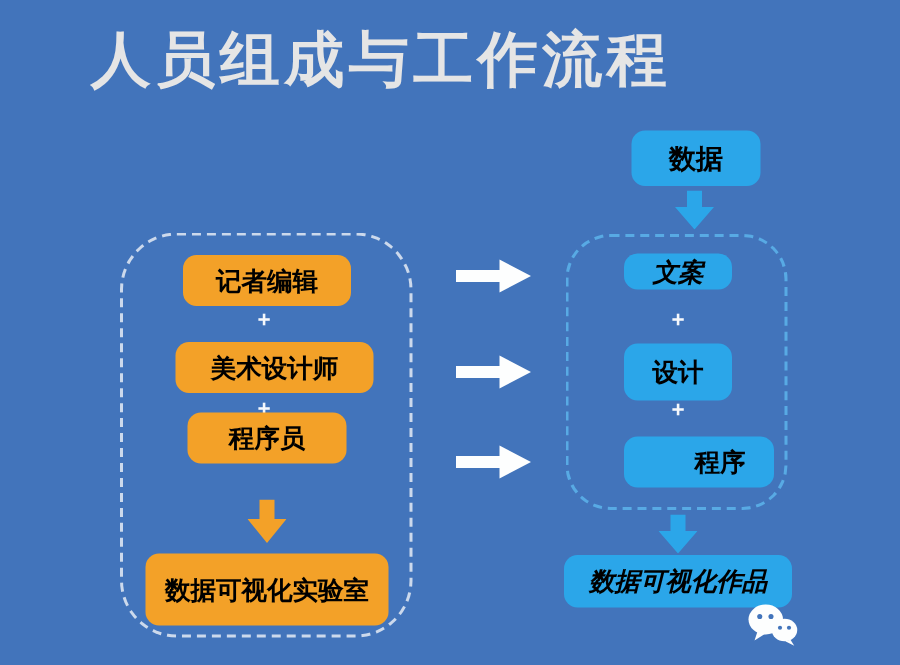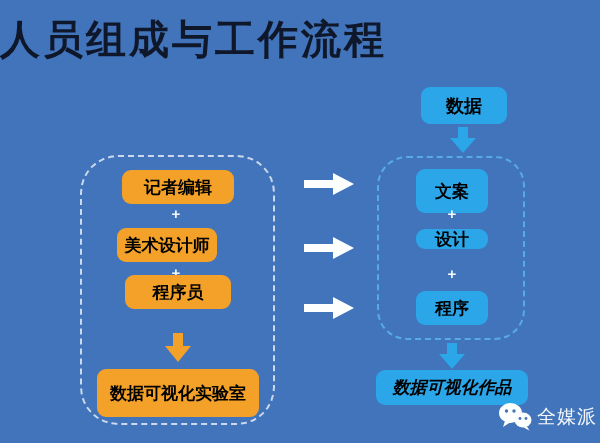--- a/index.html
+++ b/index.html
@@ -3,22 +3,22 @@
 <meta charset="utf-8">
 <style>
   html,body{margin:0;padding:0;}
   body{
     width:600px;height:443px;position:relative;overflow:hidden;
     background:#4274BB;
     font-family:"Liberation Sans","DejaVu Sans",sans-serif;
     color:#fff;
   }
   .title{
-    position:absolute;top:12px;left:0;width:508px;text-align:left;
-    font-size:40px;font-weight:bold;letter-spacing:3px;color:#0f172a;
+    position:absolute;top:12px;left:0;width:508px;text-align:center;
+    font-size:40px;font-weight:bold;letter-spacing:3px;color:#e5e5e5;
   }
   .dash-group{position:absolute;border:2px dashed;}
   .dash-left{
     left:80px;top:155px;width:191px;height:266px;border-radius:38px;
     border-color:rgba(228,235,245,0.85);
   }
   .dash-right{
     left:377px;top:156px;width:144px;height:180px;border-radius:30px;
     border-color:#58AAE4;
   }
@@ -42,21 +42,21 @@
 <body>
 
 <div class="title">人员组成与工作流程</div>
 
 <div class="dash-group dash-left"></div>
 
 <div class="node orange" style="left:122px;top:170px;width:112px;height:34px;font-size:17px;">记者编辑</div>
 
 <div class="plus" style="left:161px;top:205px;">+</div>
 
-<div class="node orange" style="left:117px;top:228px;width:100px;height:34px;font-size:17px;">美术设计师</div>
+<div class="node orange" style="left:117px;top:228px;width:132px;height:34px;font-size:17px;">美术设计师</div>
 
 <div class="plus" style="left:161px;top:264px;">+</div>
 
 <div class="node orange" style="left:125px;top:275px;width:106px;height:34px;font-size:17px;">程序员</div>
 
 <div class="arrow" style="left:165px;top:333px;">
   <svg width="26" height="29" viewBox="0 0 26 29">
       <path d="M8 0 H18 V13 H26 L13 29 L0 13 H8 Z" fill="#F3A128"></path>
     </svg>
 </div>
@@ -82,29 +82,29 @@
 <div class="node cyan" style="left:421px;top:87px;width:86px;height:37px;font-size:18px;">数据</div>
 
 <div class="arrow" style="left:450px;top:127px;">
   <svg width="26" height="26" viewBox="0 0 26 26">
       <path d="M8 0 H18 V11 H26 L13 26 L0 11 H8 Z" fill="#2BA6E9"></path>
     </svg>
 </div>
 
 <div class="dash-group dash-right"></div>
 
-<div class="node cyan" style="left:416px;top:169px;width:72px;height:44px;font-size:17px;">文案</div>
+<div class="node cyan" style="left:416px;top:169px;width:72px;height:24px;font-size:17px;font-style:italic;">文案</div>
 
 <div class="plus" style="left:437px;top:205px;">+</div>
 
-<div class="node cyan" style="left:416px;top:229px;width:72px;height:20px;font-size:17px;">设计</div>
+<div class="node cyan" style="left:416px;top:229px;width:72px;height:38px;font-size:17px;">设计</div>
 
 <div class="plus" style="left:437px;top:265px;">+</div>
 
-<div class="node cyan" style="left:416px;top:291px;width:72px;height:34px;font-size:17px;">程序</div>
+<div class="node cyan" style="left:416px;top:291px;width:72px;height:34px;font-size:17px;padding-left:28px;">程序</div>
 
 <div class="arrow" style="left:439px;top:343px;">
   <svg width="26" height="26" viewBox="0 0 26 26">
       <path d="M8 0 H18 V11 H26 L13 26 L0 11 H8 Z" fill="#2BA6E9"></path>
     </svg>
 </div>
 
 <div class="node cyan" style="left:376px;top:370px;width:152px;height:35px;font-size:17px;font-style:italic;">数据可视化作品</div>
 
 <div class="watermark">
@@ -113,14 +113,13 @@
       <ellipse cx="12.5" cy="11" rx="11.5" ry="10" fill="#fdfefe"></ellipse>
       <path d="M7 19 L5 25 L12 20.5 Z" fill="#fdfefe"></path>
       <circle cx="8.5" cy="9" r="1.7" fill="#4274BB"></circle>
       <circle cx="16" cy="9" r="1.7" fill="#4274BB"></circle>
       <ellipse cx="25" cy="18" rx="8.5" ry="7.5" fill="#fdfefe"></ellipse>
       <path d="M29 24.5 L31.5 28.5 L25.5 25.5 Z" fill="#fdfefe"></path>
       <circle cx="22" cy="16.5" r="1.4" fill="#4274BB"></circle>
       <circle cx="28" cy="16.5" r="1.4" fill="#4274BB"></circle>
     </svg>
   </span>
-  <span class="watermark-label">全媒派</span>
 </div>
 
 </body></html>

